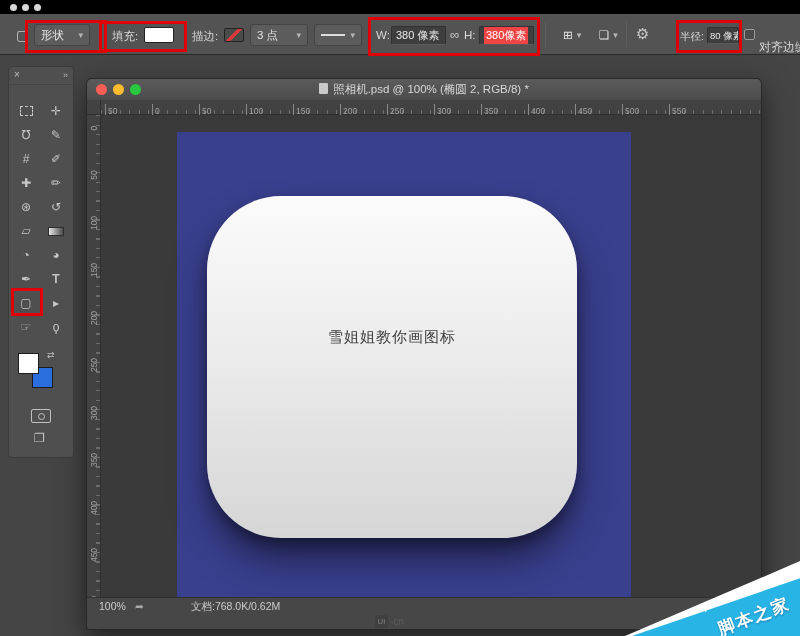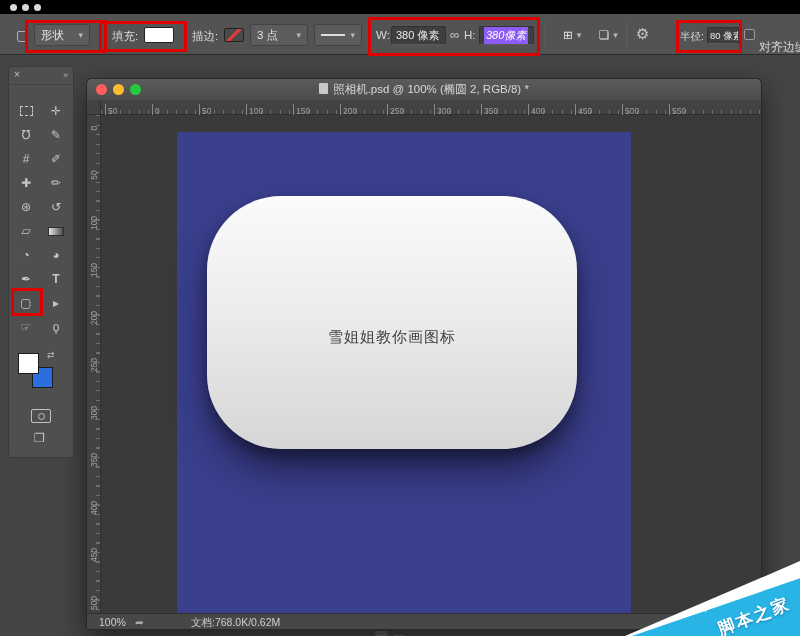--- a/index.html
+++ b/index.html
@@ -9,21 +9,21 @@
   
   .mac-strip{position:absolute;left:0;top:0;width:800px;height:14px;background:#000;}
   .mac-dot{position:absolute;top:4px;width:7px;height:7px;border-radius:50%;background:#d8d8d8;}
 
   
   .options-bar{position:absolute;left:0;top:14px;width:800px;height:41px;background:#535353;border-bottom:1px solid #2c2c2c;}
   .obl{position:absolute;color:#d9d9d9;font-size:11.5px;white-space:nowrap;}
   .dd{position:absolute;height:22px;background:#5c5c5c;border:1px solid #434343;border-radius:3px;color:#e4e4e4;font-size:11.5px;display:flex;align-items:center;justify-content:space-between;padding:0 6px;}
   .chev{font-size:9px;color:#b8b8b8;margin-left:4px;}
   .num-input{position:absolute;height:19px;background:#3e3e3e;border:1px solid #323232;border-bottom-color:#5a5a5a;border-radius:2px;color:#e8e8e8;font-size:11px;line-height:17px;padding:0 4px;white-space:nowrap;overflow:hidden;}
-  .sel{background:#8b5cf6;color:#fff;padding:16px 2px;font-style:italic;}
+  .sel{background:#ef4444;color:#fff;padding:16px 2px;}
   .ob-icon{position:absolute;color:#c9c9c9;}
   .vsep{position:absolute;top:8px;width:1px;height:25px;background:#464646;border-right:1px solid #5e5e5e;}
   .fill-swatch{position:absolute;left:144px;top:13px;width:30px;height:16px;background:#fff;border:1px solid #222;border-radius:2px;}
   .stroke-swatch{position:absolute;left:224px;top:14px;width:20px;height:14px;background:#4a4a4a;border:1px solid #222;border-radius:2px;
     background-image:linear-gradient(135deg,transparent 42%,#d63b3b 42%,#d63b3b 58%,transparent 58%);}
   .line-sample{width:24px;height:0;border-top:2px solid #ddd;}
   .checkbox{position:absolute;width:11px;height:11px;border:1px solid #9a9a9a;border-radius:2px;background:#4a4a4a;}
 
   
   .redbox{position:absolute;border:3px solid #e10000;z-index:60;}
@@ -57,28 +57,28 @@
   .h-ruler{position:absolute;left:14px;top:21px;right:0;height:15px;background:#424242;border-bottom:1px solid #2f2f2f;white-space:nowrap;padding-left:4px;
     background-image:repeating-linear-gradient(90deg,#6e6e6e 0 1px,transparent 1px 9.4px);background-size:100% 4px;background-repeat:no-repeat;background-position:0 100%;}
   .h-ruler span{display:inline-block;width:47px;font-size:8.5px;color:#a0a0a0;border-left:1px solid #8a8a8a;padding-left:2px;height:15px;padding-top:2px;}
   .ruler-corner{position:absolute;left:0;top:21px;width:14px;height:15px;background:#424242;border-right:1px solid #2f2f2f;border-bottom:1px solid #2f2f2f;}
   .v-ruler{position:absolute;left:0;top:36px;width:14px;bottom:16px;background:#424242;border-right:1px solid #2f2f2f;
     background-image:repeating-linear-gradient(180deg,#6e6e6e 0 1px,transparent 1px 9.5px);background-size:4px 100%;background-repeat:no-repeat;background-position:100% 0;}
   .v-ruler span{position:absolute;left:-3px;width:20px;font-size:8.5px;color:#a0a0a0;transform:rotate(-90deg);text-align:center;}
 
   .doc-content{position:absolute;left:14px;top:36px;right:0;bottom:16px;background:#3a3a3a;overflow:hidden;}
   .canvas-blue{position:absolute;left:76px;top:17px;width:454px;height:483px;background:#3a3f8e;}
-  .app-icon{position:absolute;left:30px;top:64px;width:370px;height:253px;border-radius:74px;
+  .app-icon{position:absolute;left:30px;top:64px;width:370px;height:342px;border-radius:74px;
     background:linear-gradient(180deg,#fbfbfb 0%,#ececec 45%,#d6d6d6 100%);
     box-shadow:0 24px 40px -6px rgba(0,0,0,.55),0 6px 14px rgba(0,0,0,.30);}
   .icon-text{position:absolute;left:0;right:0;text-align:center;color:#3c3c3c;font-size:15px;letter-spacing:1px;}
   .icon-text.l1{top:132px;}
   .icon-text.l2{top:167px;letter-spacing:0.5px;}
 
-  .doc-statusbar{position:absolute;left:0;right:0;bottom:0;height:16px;background:#474747;border-top:1px solid #2f2f2f;border-radius:0 0 3px 3px;font-size:10.5px;color:#cccccc;}
+  .doc-statusbar{position:absolute;left:0;right:0;bottom:0;height:32px;background:#474747;border-top:1px solid #2f2f2f;border-radius:0 0 3px 3px;font-size:10.5px;color:#cccccc;}
   .sb-item{position:absolute;top:2px;white-space:nowrap;}
   .uicn{position:absolute;left:288px;top:1px;display:flex;align-items:center;opacity:.8;margin-top:16px;}
   .uicn-logo{display:inline-block;width:13px;height:13px;border-radius:3px;background:#3f3f3f;color:#777;font-size:8px;font-weight:bold;text-align:center;line-height:13px;}
   .uicn-suffix{color:#5f5f5f;font-size:10px;margin-left:2px;}
 
   
   .jb51{position:absolute;right:0;bottom:0;width:175px;height:78px;z-index:70;}
   .jb51-white{position:absolute;inset:0;background:#ffffff;clip-path:polygon(100% 4%,100% 34%,10% 100%,0 100%);}
   .jb51-cyan{position:absolute;inset:0;background:#29b4e6;clip-path:polygon(100% 26%,100% 100%,4% 100%);}
   .jb51-site{position:absolute;right:62px;bottom:30px;color:#fff;font-size:10px;transform:rotate(-21deg);}

